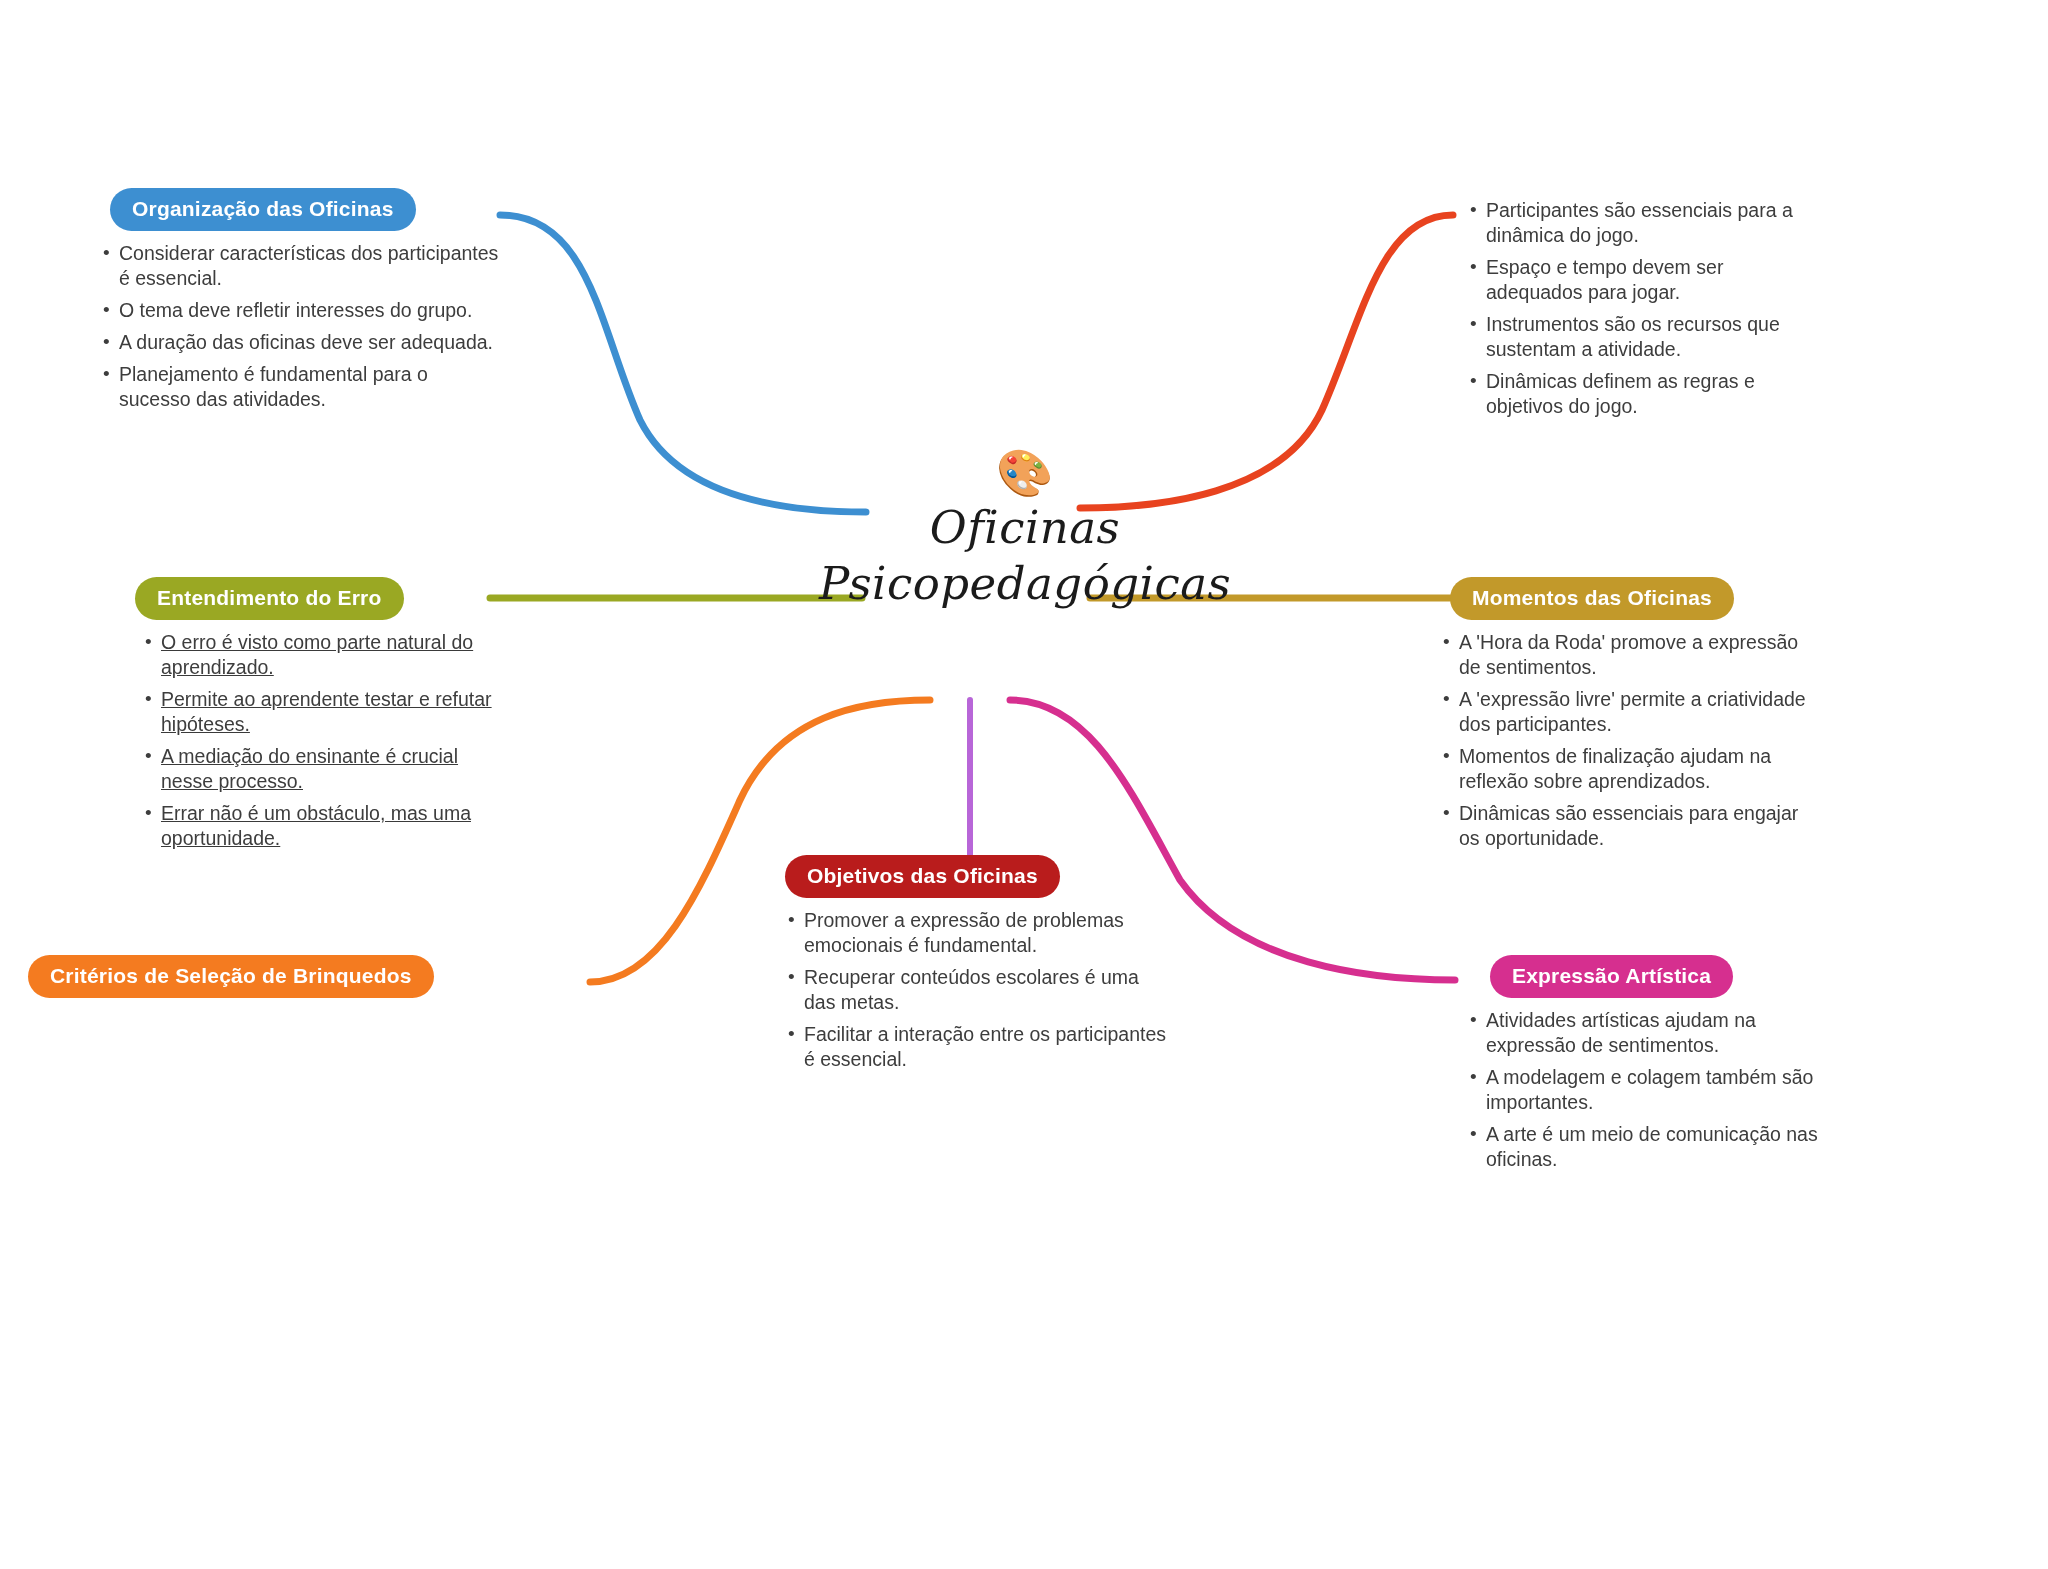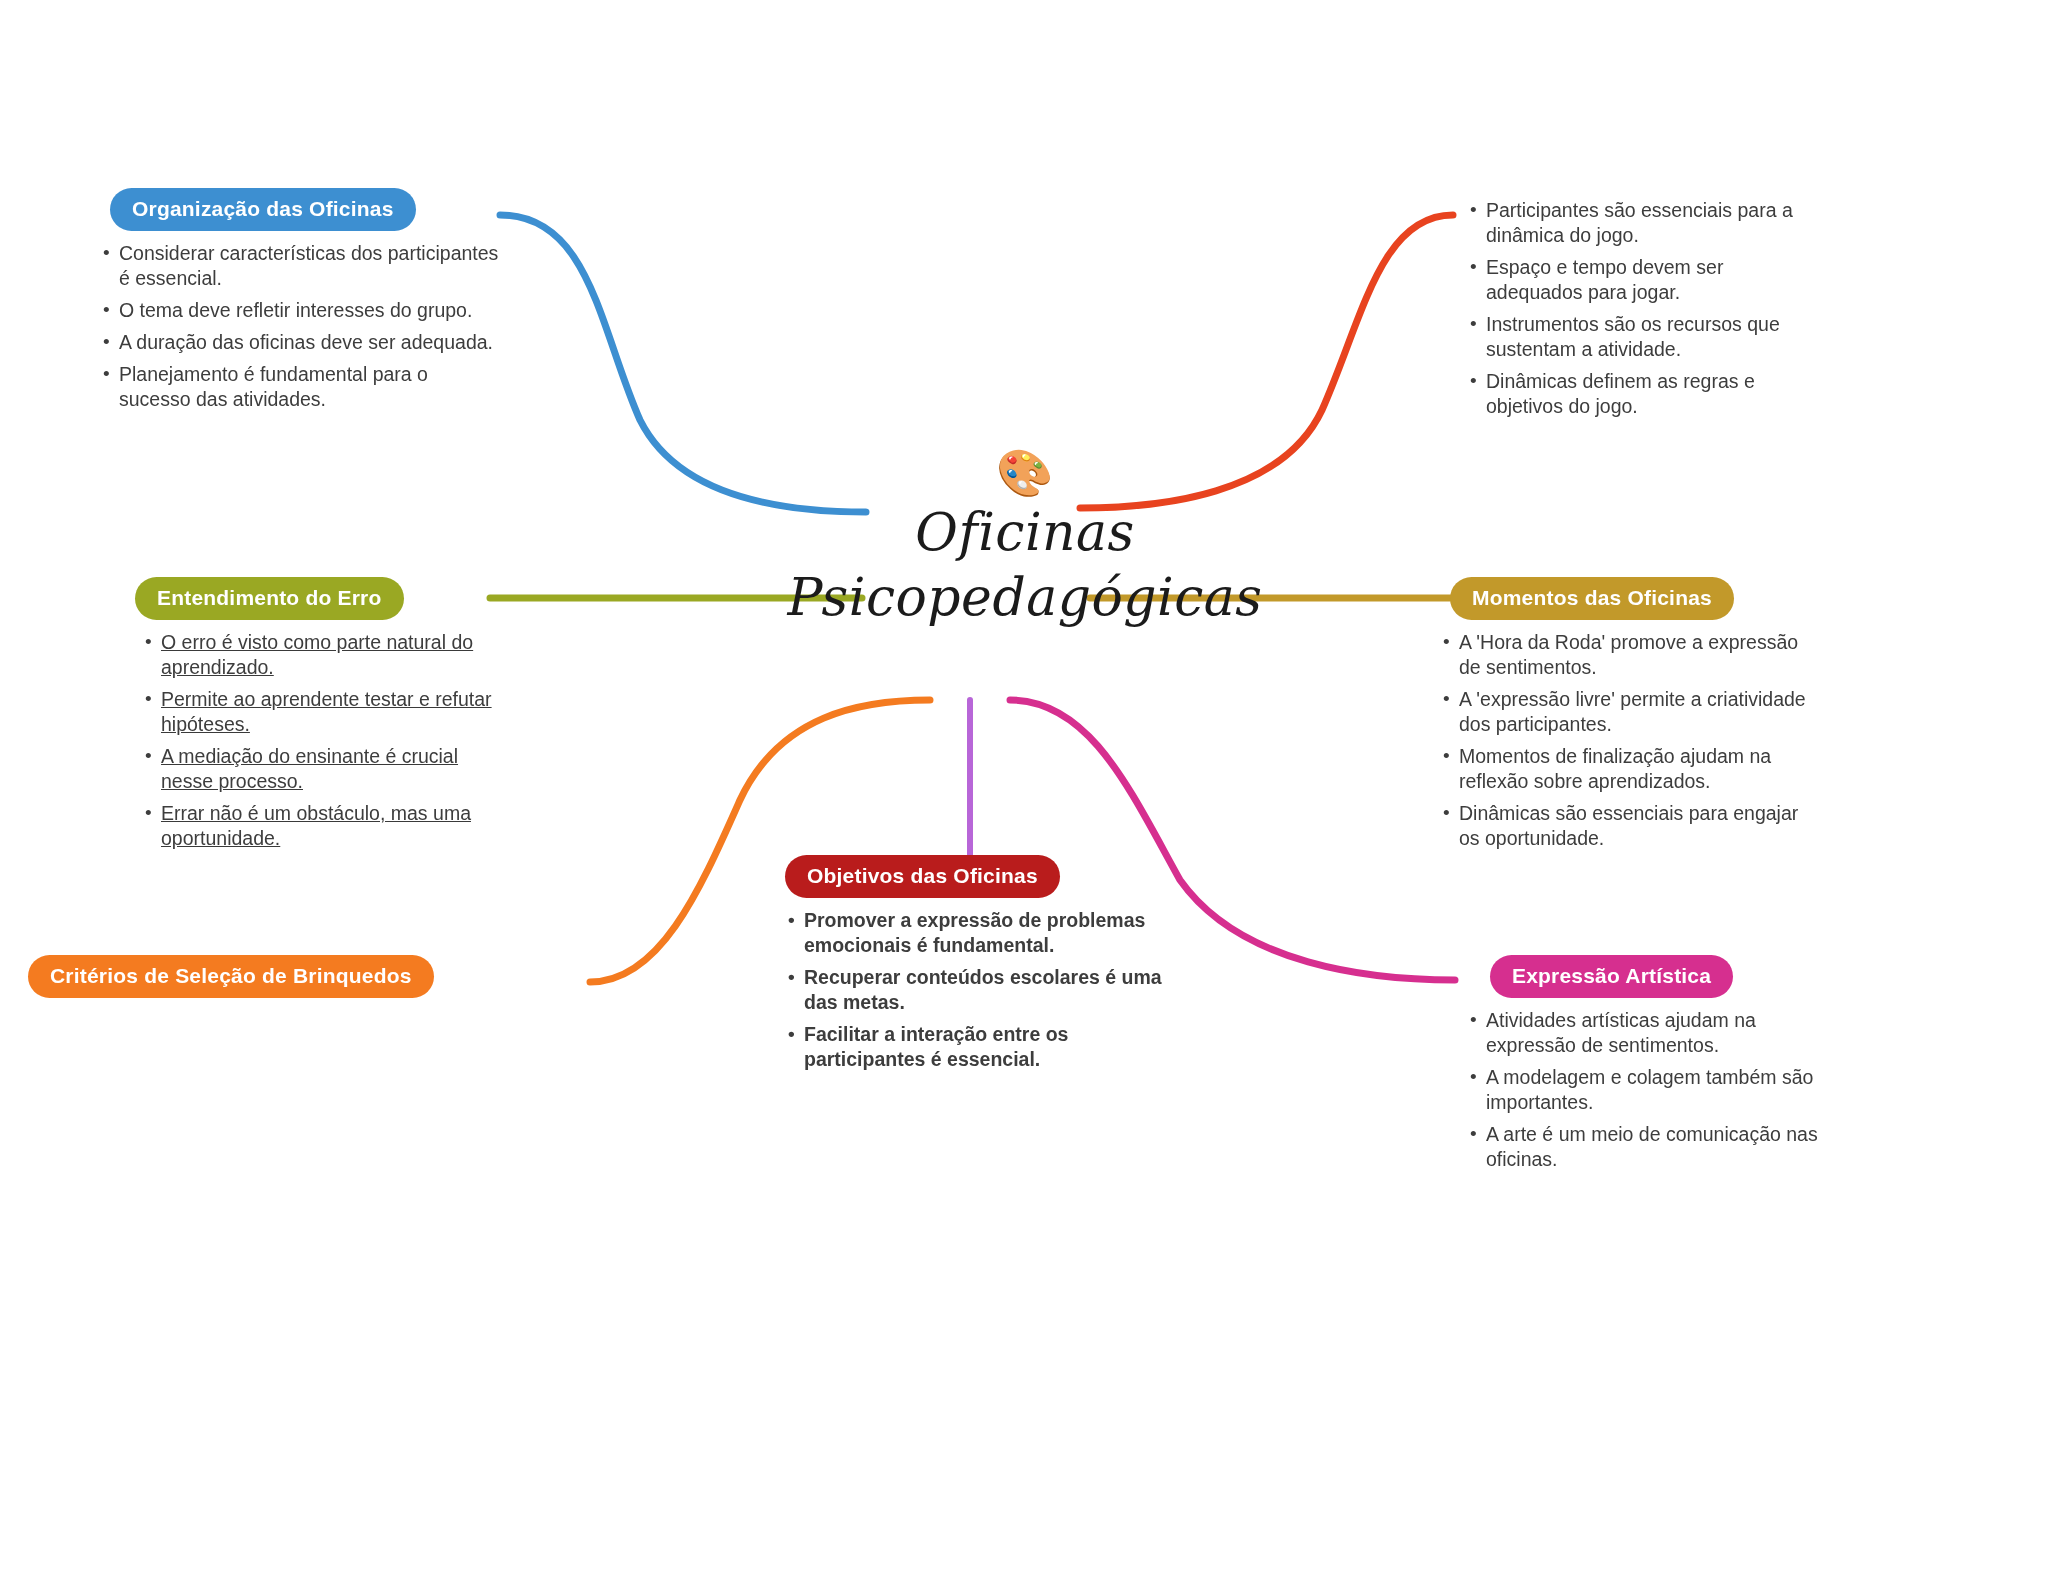--- a/index.html
+++ b/index.html
@@ -38,21 +38,21 @@
     text-align: center;
   }
   .center-icon {
     font-size: 46px;
     line-height: 1;
     margin-bottom: 4px;
   }
   .center-title {
     font-family: "DejaVu Serif", serif;
     font-style: italic;
-    font-size: 52px;
+    font-size: 45px;
     line-height: 1.25;
     color: #1b1b1b;
     white-space: pre-line;
     letter-spacing: 0.5px;
   }
 
   
   .branch {
     position: absolute;
   }
@@ -101,21 +101,21 @@
 
   #b-entendimento { left: 125px; top: 577px; width: 390px; }
   #b-entendimento .pill-wrap { text-align: left; padding-left: 10px; }
   #b-entendimento ul.points { margin-left: 17px; text-decoration: underline; }
 
   #b-criterios { left: 18px; top: 955px; width: 470px; }
   #b-criterios .pill-wrap { text-align: left; padding-left: 10px; }
 
   #b-objetivos { left: 775px; top: 855px; width: 400px; }
   #b-objetivos .pill-wrap { text-align: left; padding-left: 10px; }
-  #b-objetivos ul.points { margin-left: 10px; font-weight: bold; }
+  #b-objetivos ul.points { margin-left: 10px; }
 
   #b-componentes { left: 1455px; top: 188px; width: 360px; }
   #b-componentes .pill-wrap { text-align: left; padding-left: 12px; }
   #b-componentes ul.points { margin-left: 12px; }
 
   #b-momentos { left: 1440px; top: 577px; width: 380px; }
   #b-momentos .pill-wrap { text-align: left; padding-left: 10px; }
 
   #b-expressao { left: 1455px; top: 955px; width: 380px; }
   #b-expressao .pill-wrap { text-align: left; padding-left: 35px; }

